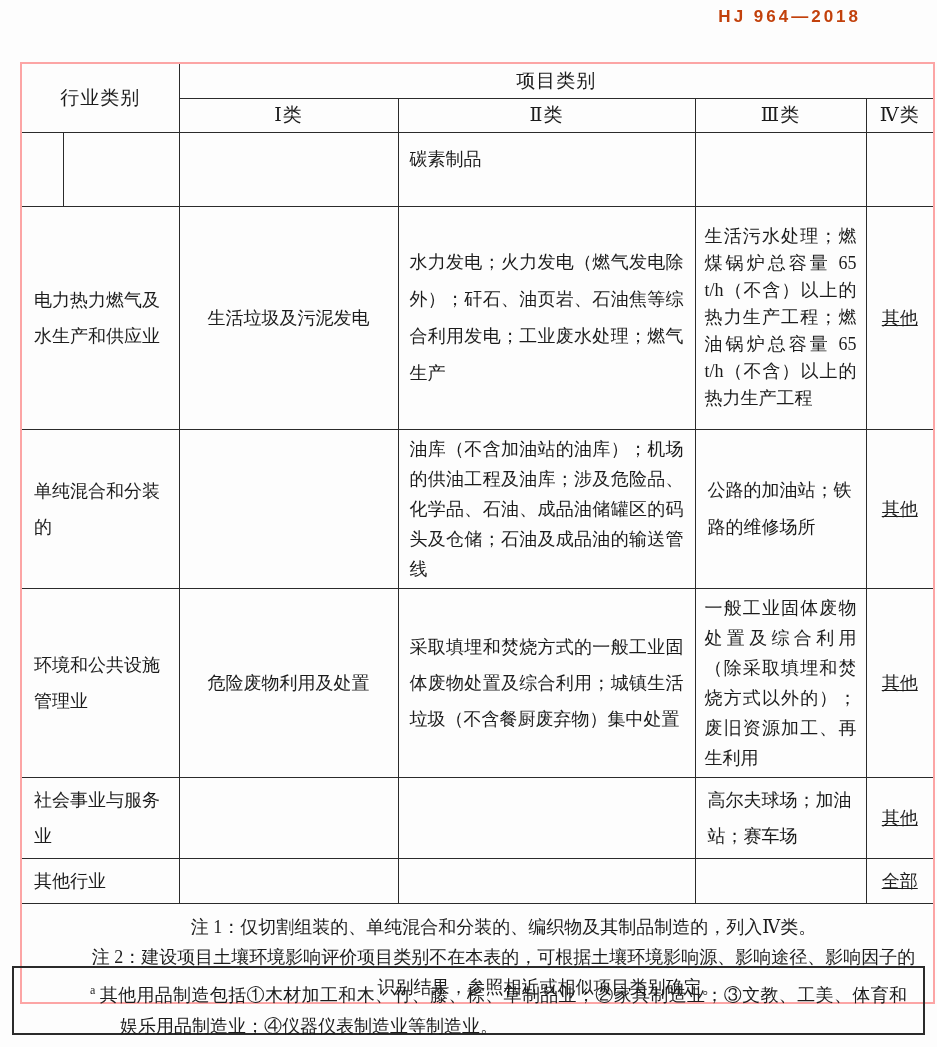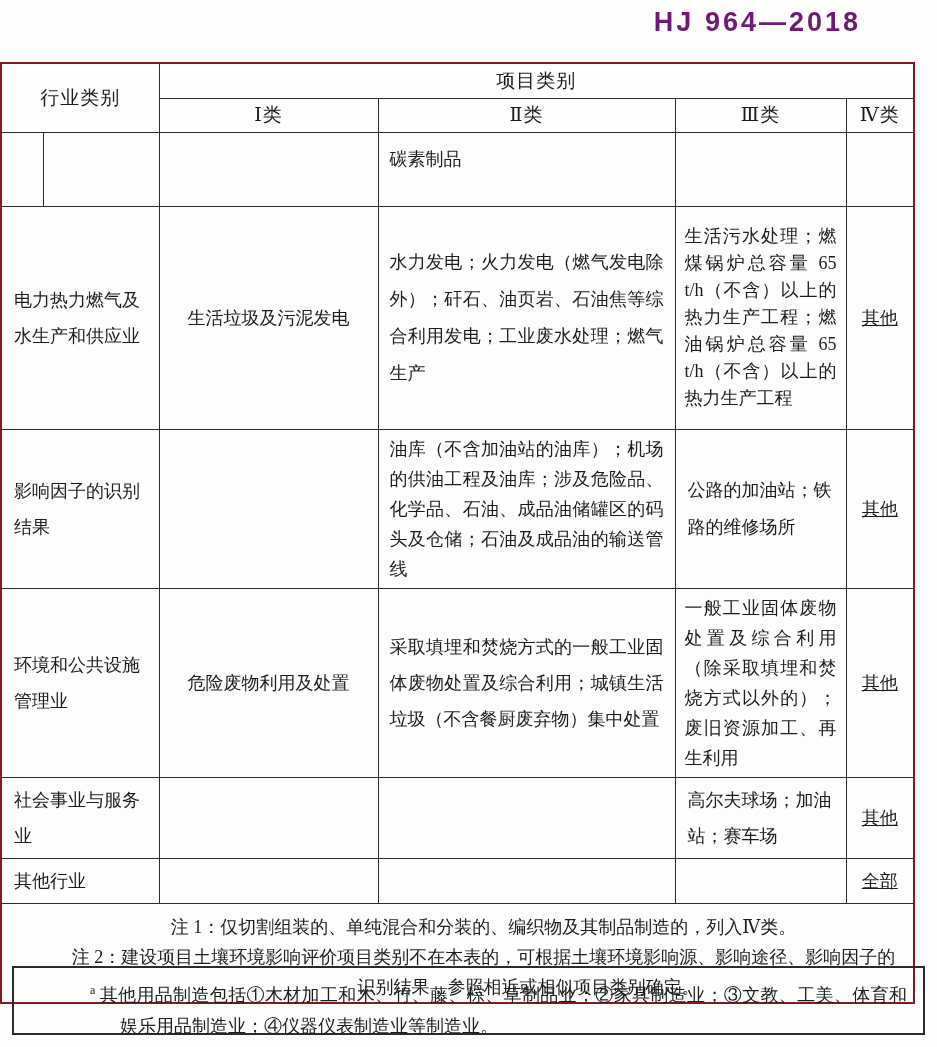--- a/index.html
+++ b/index.html
@@ -11,33 +11,33 @@
     background: #fdfdfd;
     color: #1c1c1c;
     font-family: "Liberation Serif", "DejaVu Serif", serif;
     overflow: hidden;
   }
   .doc-number {
     position: absolute;
     top: 7px;
     right: 76px;
     font-family: "Liberation Sans", "DejaVu Sans", sans-serif;
-    font-size: 27px;
+    font-size: 17px;
     font-weight: 600;
     letter-spacing: 3px;
-    color: #701a75;
+    color: #c2410c;
   }
   table.main-table {
     position: absolute;
-    left: 0;
+    left: 20px;
     top: 62px;
     width: 913px;
     border-collapse: collapse;
     table-layout: fixed;
-    border: 2px solid #7f1d1d;
+    border: 2px solid #fca5a5;
   }
   .main-table th, .main-table td {
     border: 1px solid #2b2b2b;
     font-weight: normal;
     font-size: 18px;
     vertical-align: middle;
     overflow: hidden;
   }
   .main-table th {
     font-size: 19px;
@@ -159,21 +159,21 @@
 
     <tr class="r1">
       <td colspan="2" class="cell-industry">电力热力燃气及水生产和供应业</td>
       <td class="cell-c1">生活垃圾及污泥发电</td>
       <td class="cell-c2">水力发电；火力发电（燃气发电除外）；矸石、油页岩、石油焦等综合利用发电；工业废水处理；燃气生产</td>
       <td class="cell-c3">生活污水处理；燃煤锅炉总容量 65 t/h（不含）以上的热力生产工程；燃油锅炉总容量 65 t/h（不含）以上的热力生产工程</td>
       <td class="cell-c4">其他</td>
     </tr>
 
     <tr class="r2">
-      <td colspan="2" class="cell-industry">影响因子的识别结果</td>
+      <td colspan="2" class="cell-industry">单纯混合和分装的</td>
       <td class="cell-c1"></td>
       <td class="cell-c2">油库（不含加油站的油库）；机场的供油工程及油库；涉及危险品、化学品、石油、成品油储罐区的码头及仓储；石油及成品油的输送管线</td>
       <td class="cell-c3">公路的加油站；铁路的维修场所</td>
       <td class="cell-c4">其他</td>
     </tr>
 
     <tr class="r3">
       <td colspan="2" class="cell-industry">环境和公共设施管理业</td>
       <td class="cell-c1">危险废物利用及处置</td>
       <td class="cell-c2">采取填埋和焚烧方式的一般工业固体废物处置及综合利用；城镇生活垃圾（不含餐厨废弃物）集中处置</td>

